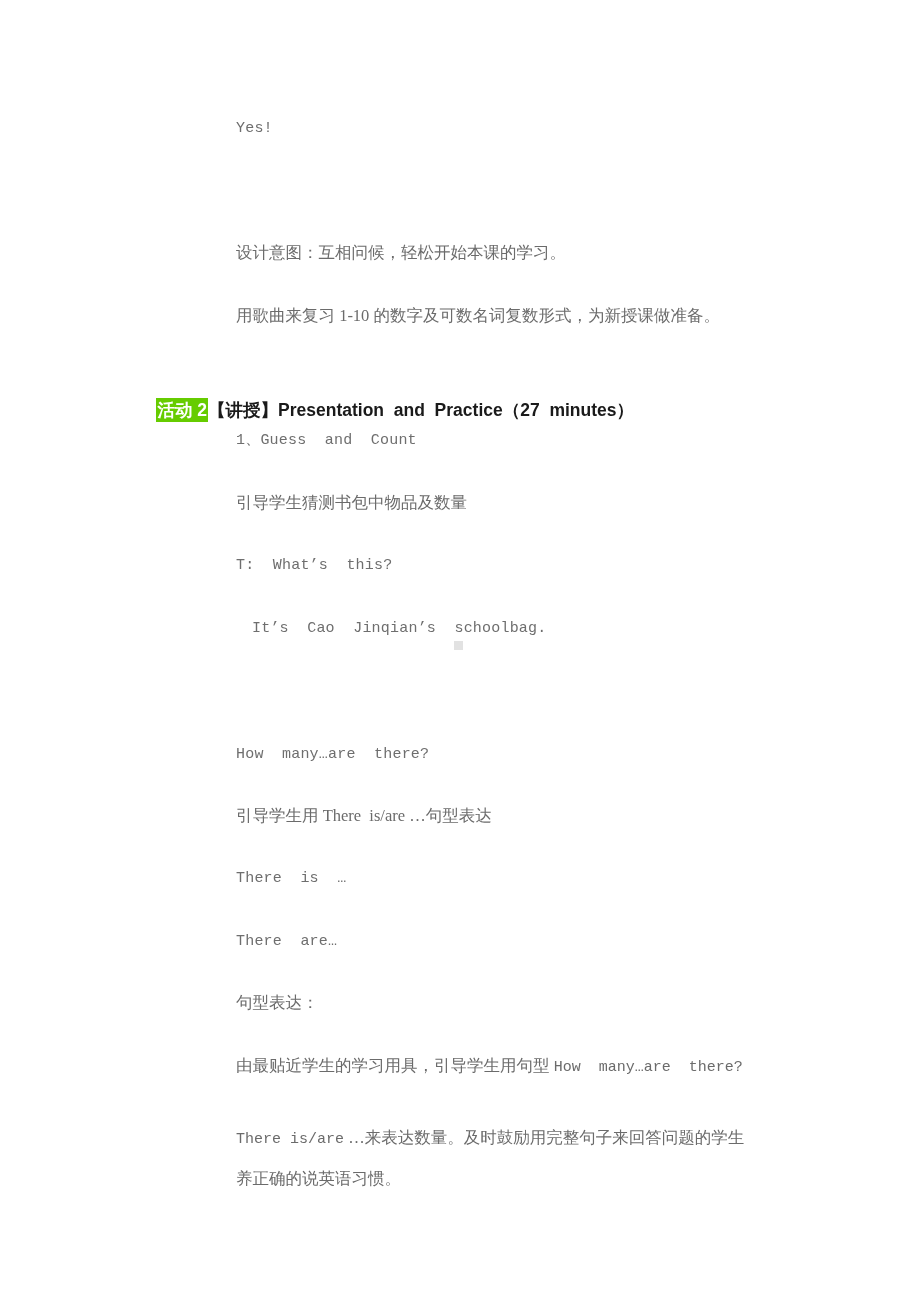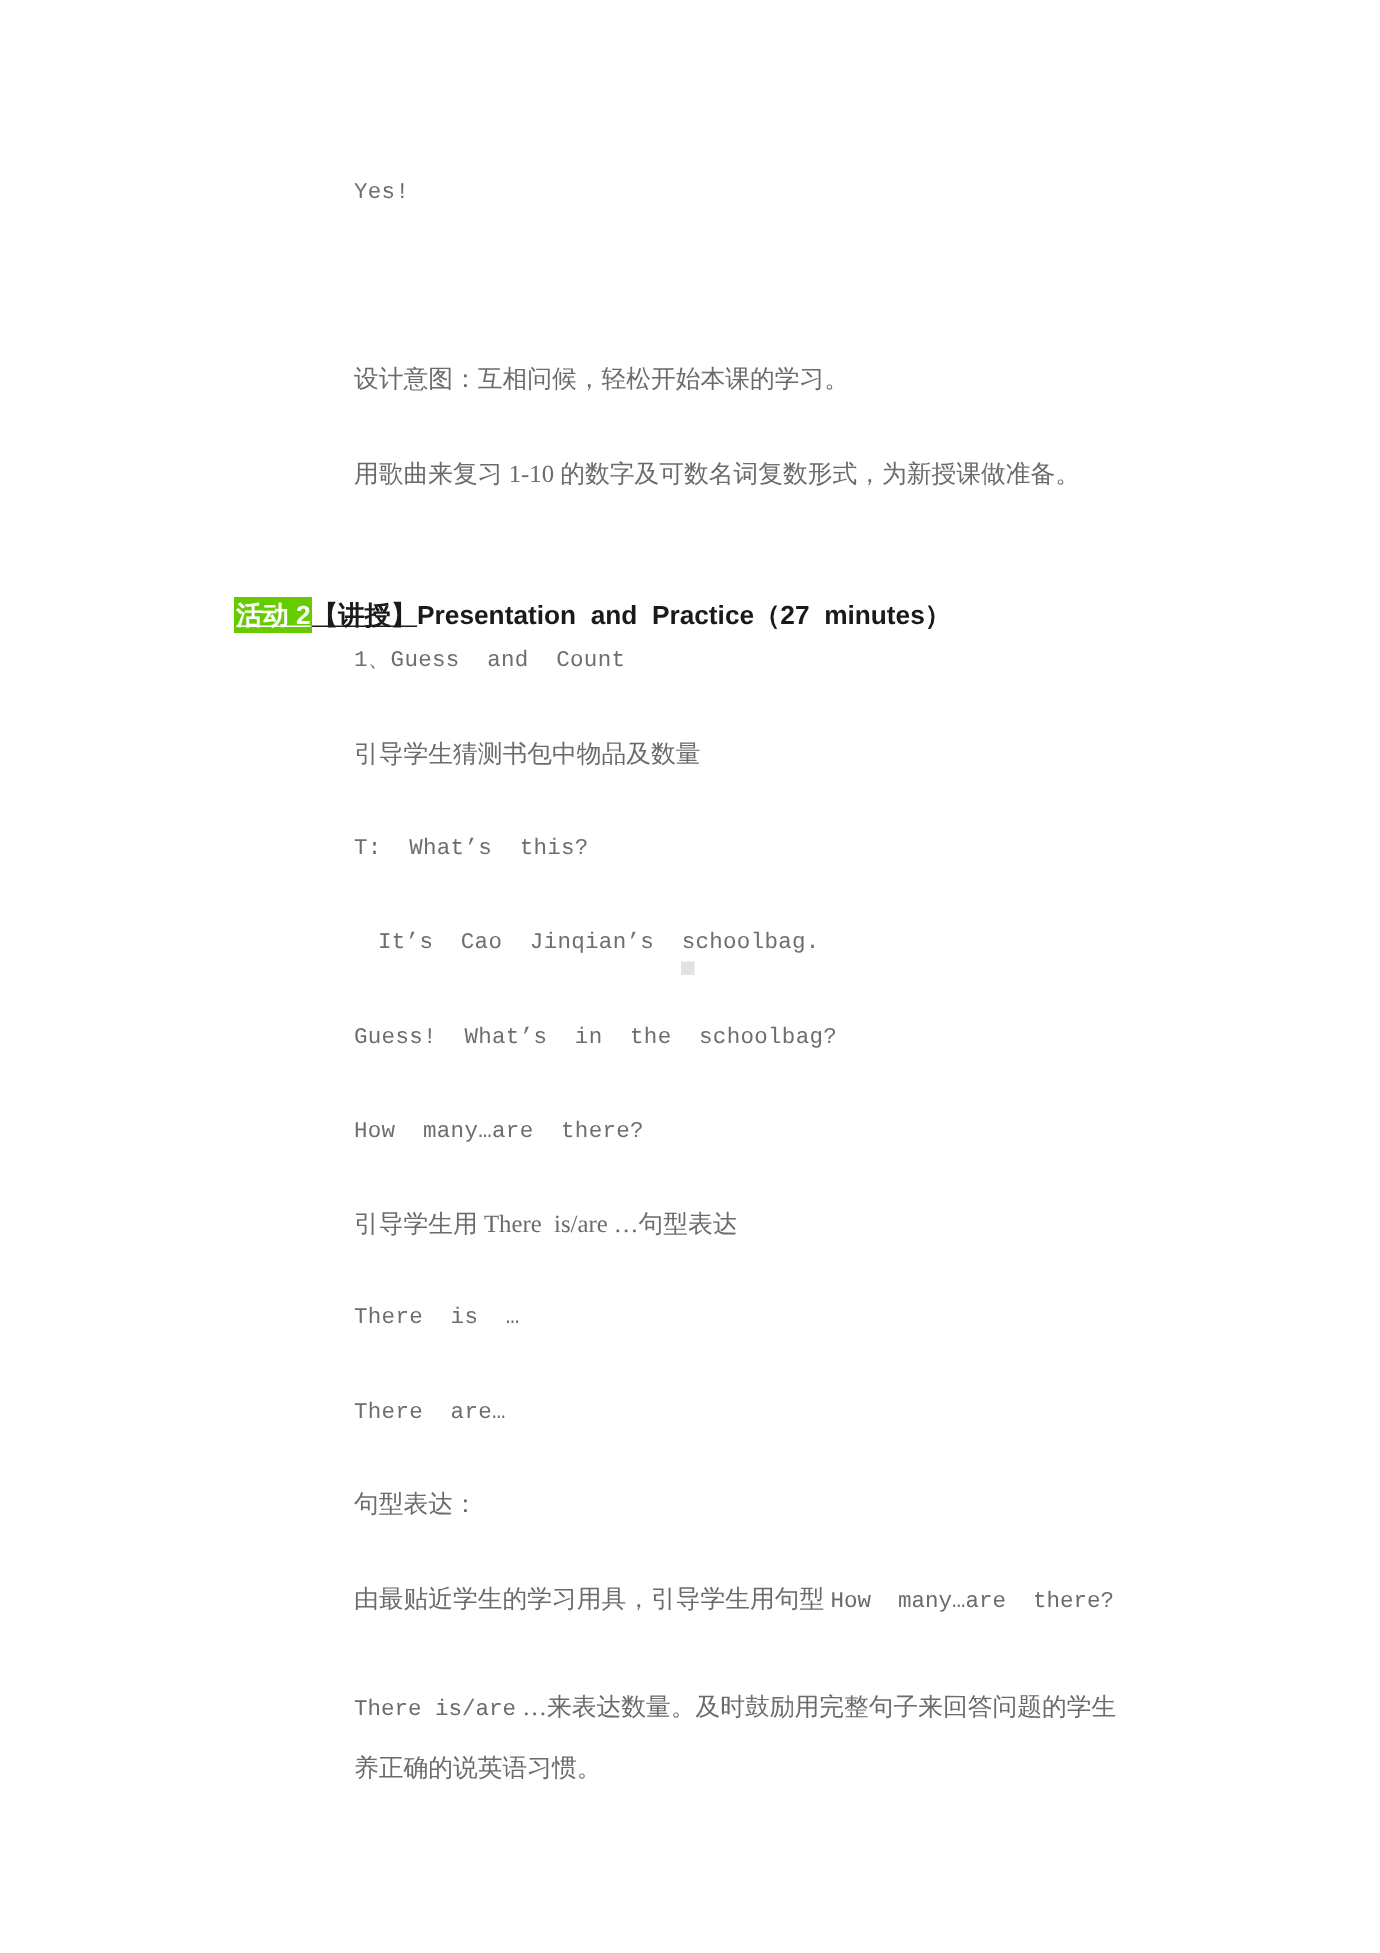--- a/index.html
+++ b/index.html
@@ -57,21 +57,20 @@
     color: #1a1a1a;
   }
   .activity-heading .hl {
     background: #66CC00;
     color: #ffffff;
     padding: 2px 1px 2px 1px;
   }
   .activity-heading .cjk {
     font-family: "Liberation Sans", "DejaVu Sans", sans-serif;
     font-weight: bold;
-    text-decoration: underline;
   }
   
   .para {
     position: absolute;
     color: #6b6b6b;
     font-family: "Liberation Serif", "DejaVu Serif", serif;
     font-size: 16.5px;
     line-height: 39px;
     text-align: left;
   }
@@ -105,21 +104,20 @@
   <div class="line mono" style="left:236px; top:430px;">1、Guess  and  Count</div>
 
   <div class="line cn" style="left:236px; top:492px;">引导学生猜测书包中物品及数量</div>
 
   <div class="line mono" style="left:236px; top:555px;">T:  What’s  this?</div>
 
   <div class="line mono" style="left:252px; top:618px;">It’s  Cao  Jinqian’s  schoolbag.</div>
 
   <div class="anchor-square" style="left:454px; top:641px;"></div>
 
-  <div class="line mono" style="left:236px; top:681px;">Guess!  What’s  in  the  schoolbag?</div>
 
   <div class="line mono" style="left:236px; top:744px;">How  many…are  there?</div>
 
   <div class="line cn" style="left:236px; top:805px;"><span class="lat-serif">引导学生用 </span><span class="lat-serif">There  is/are</span><span> …句型表达</span></div>
 
   <div class="line mono" style="left:236px; top:868px;">There  is  …</div>
 
   <div class="line mono" style="left:236px; top:931px;">There  are…</div>
 
   <div class="line cn" style="left:236px; top:992px;">句型表达：</div>

